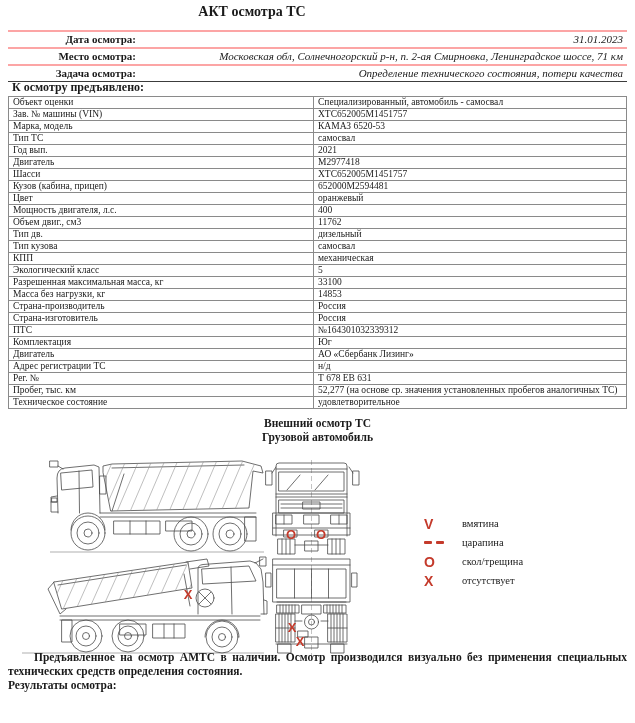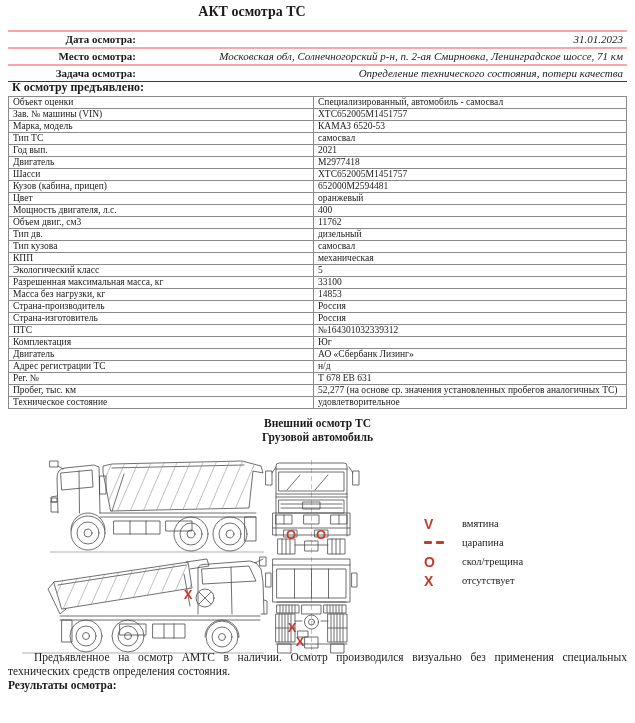--- a/index.html
+++ b/index.html
@@ -40,21 +40,21 @@
   
   .legend{position:absolute;left:424px;top:514px;font-size:10.5px;color:#222;}
   .legend-row{display:flex;align-items:center;height:19px;}
   .legend-sym{width:38px;color:#c43a2b;font-family:"Liberation Sans",sans-serif;
     font-weight:bold;font-size:14px;line-height:14px;}
   .dashes{width:38px;display:flex;align-items:center;}
   .dash{display:inline-block;width:8px;height:3px;background:#c43a2b;margin-right:4px;
     border-radius:1px;}
   
   .footer{position:absolute;top:650px;left:8px;width:619px;font-size:11.5px;line-height:14px;}
-  .footer p{margin:0;text-align:justify;}
+  .footer p{margin:0;text-align:justify;font-weight:bold;}
   .p-indent{text-indent:26px;}
   .results-heading{font-weight:bold;}
   .results-text{font-style:italic;text-decoration:underline;}
 </style>
 </head>
 <body>
 
 <div class="doc-title">АКТ осмотра ТС</div>
 
 <table class="meta">

